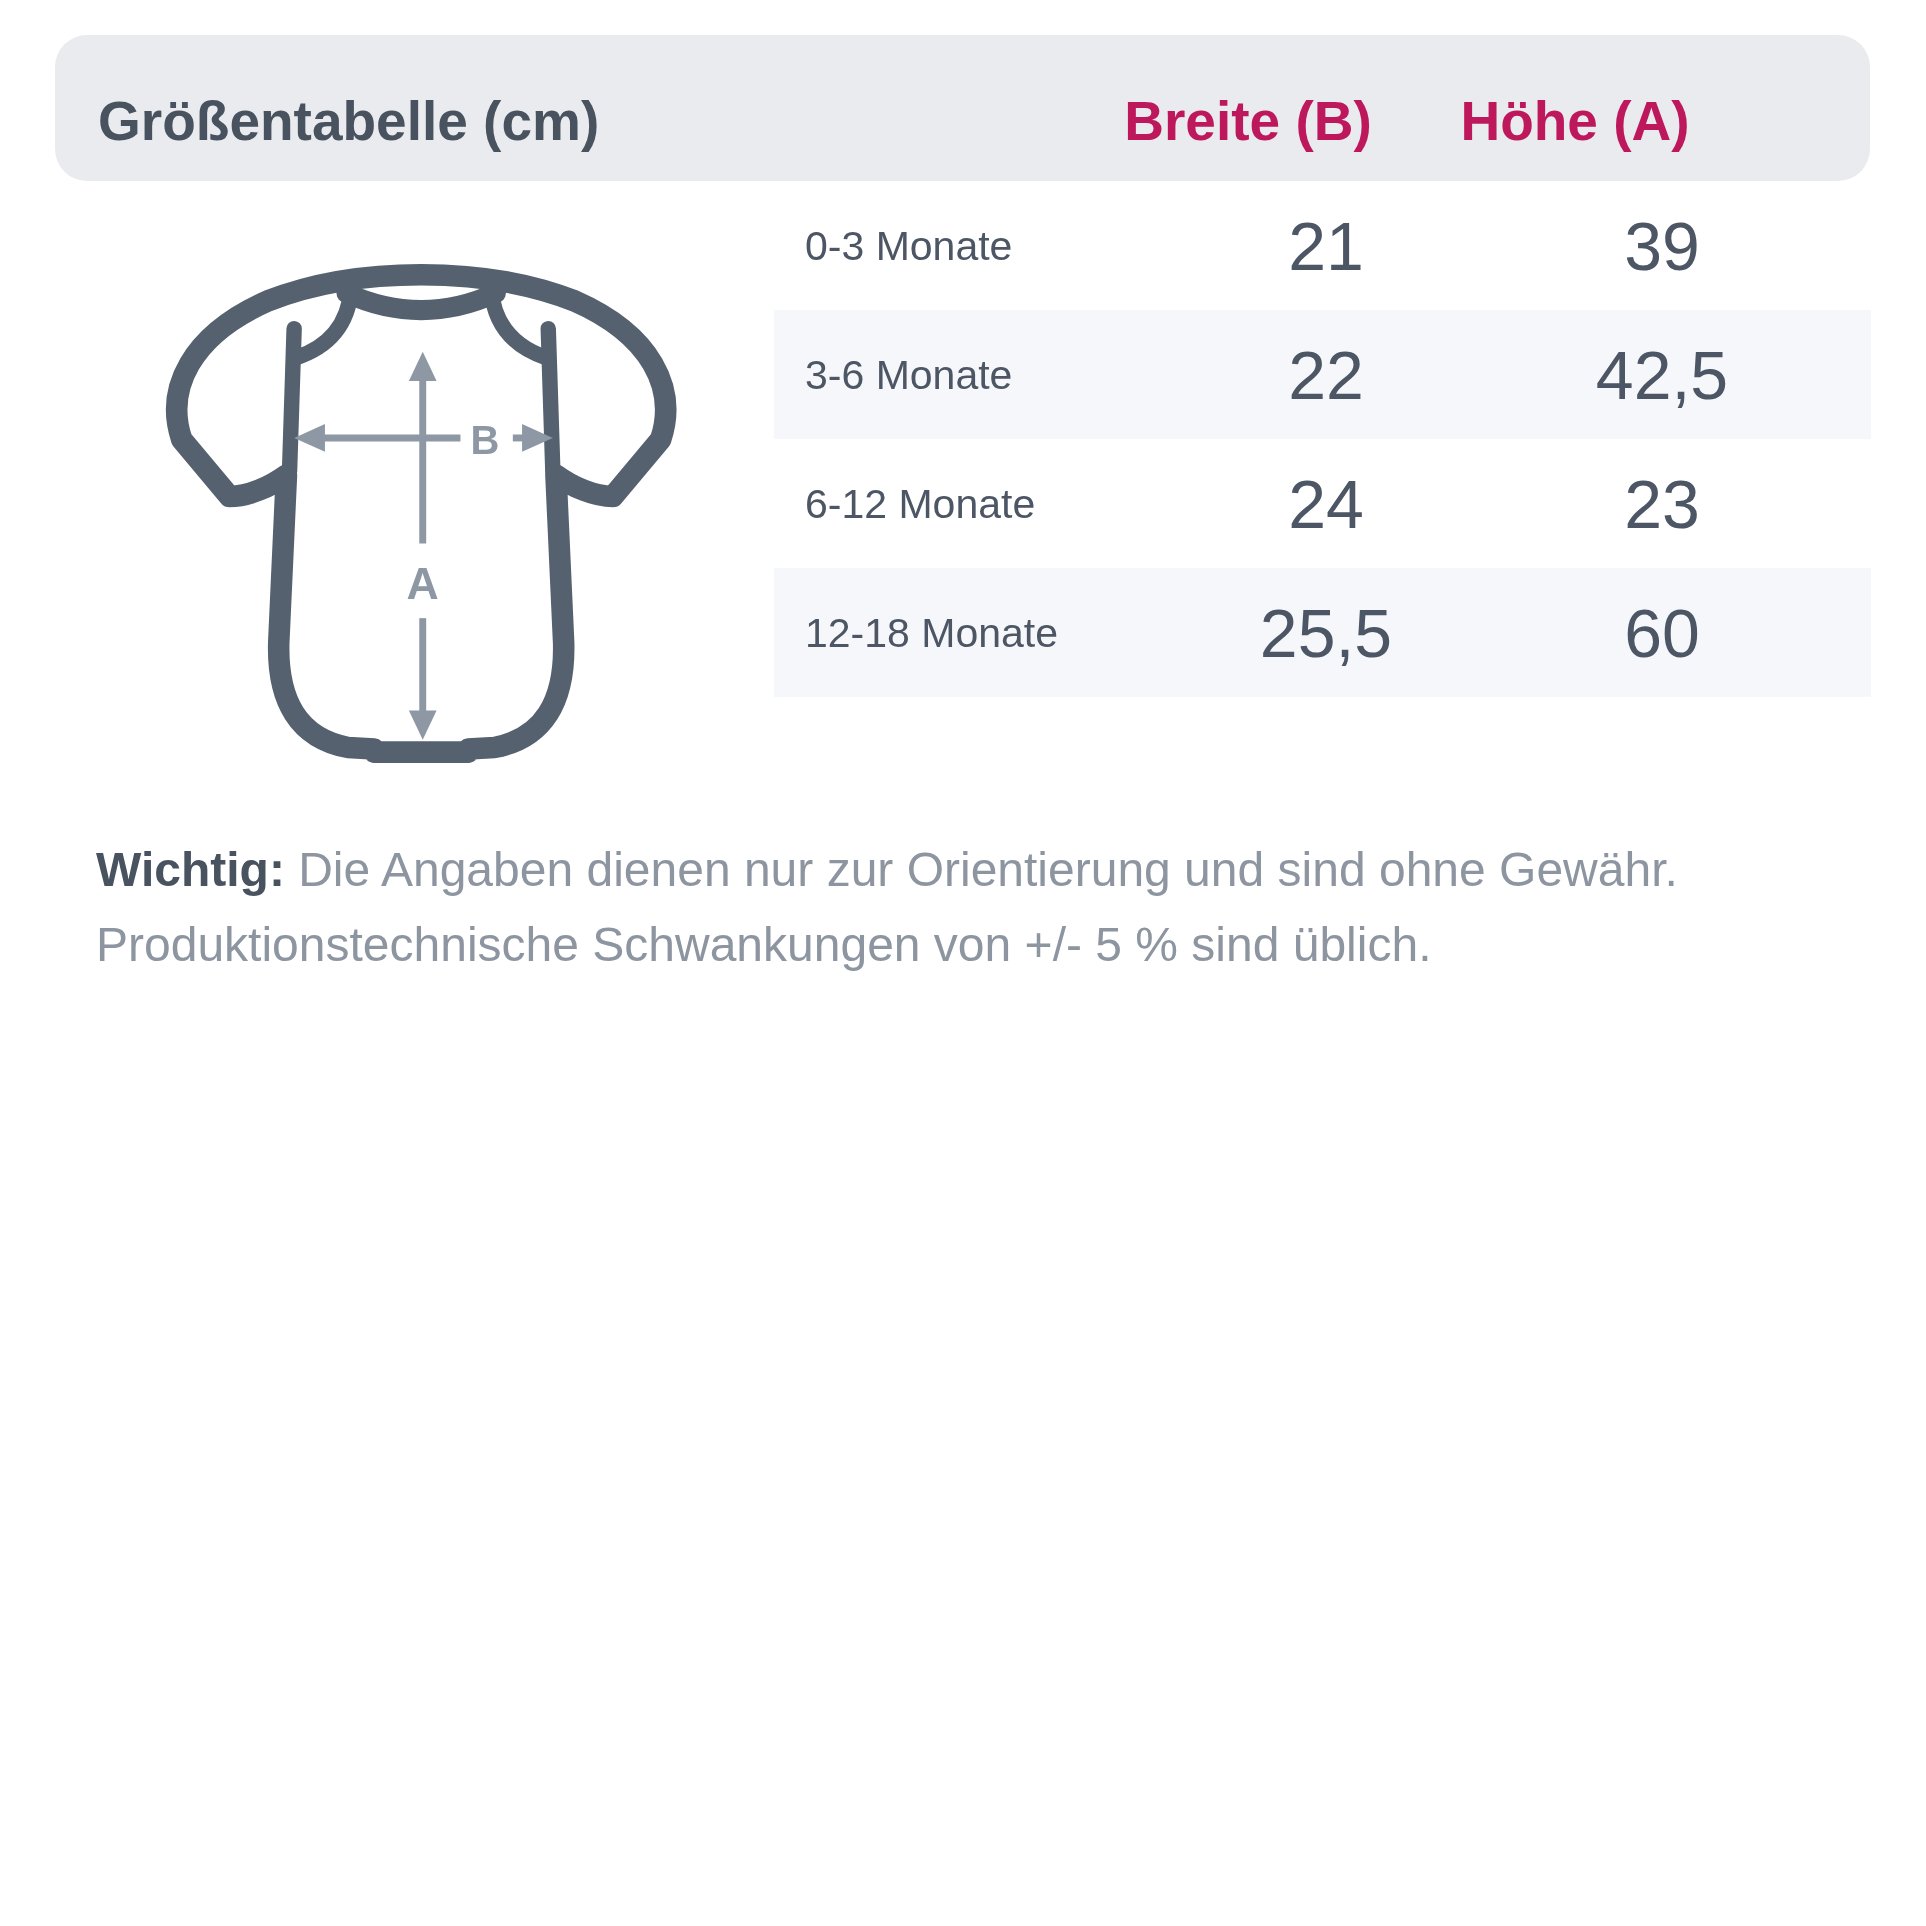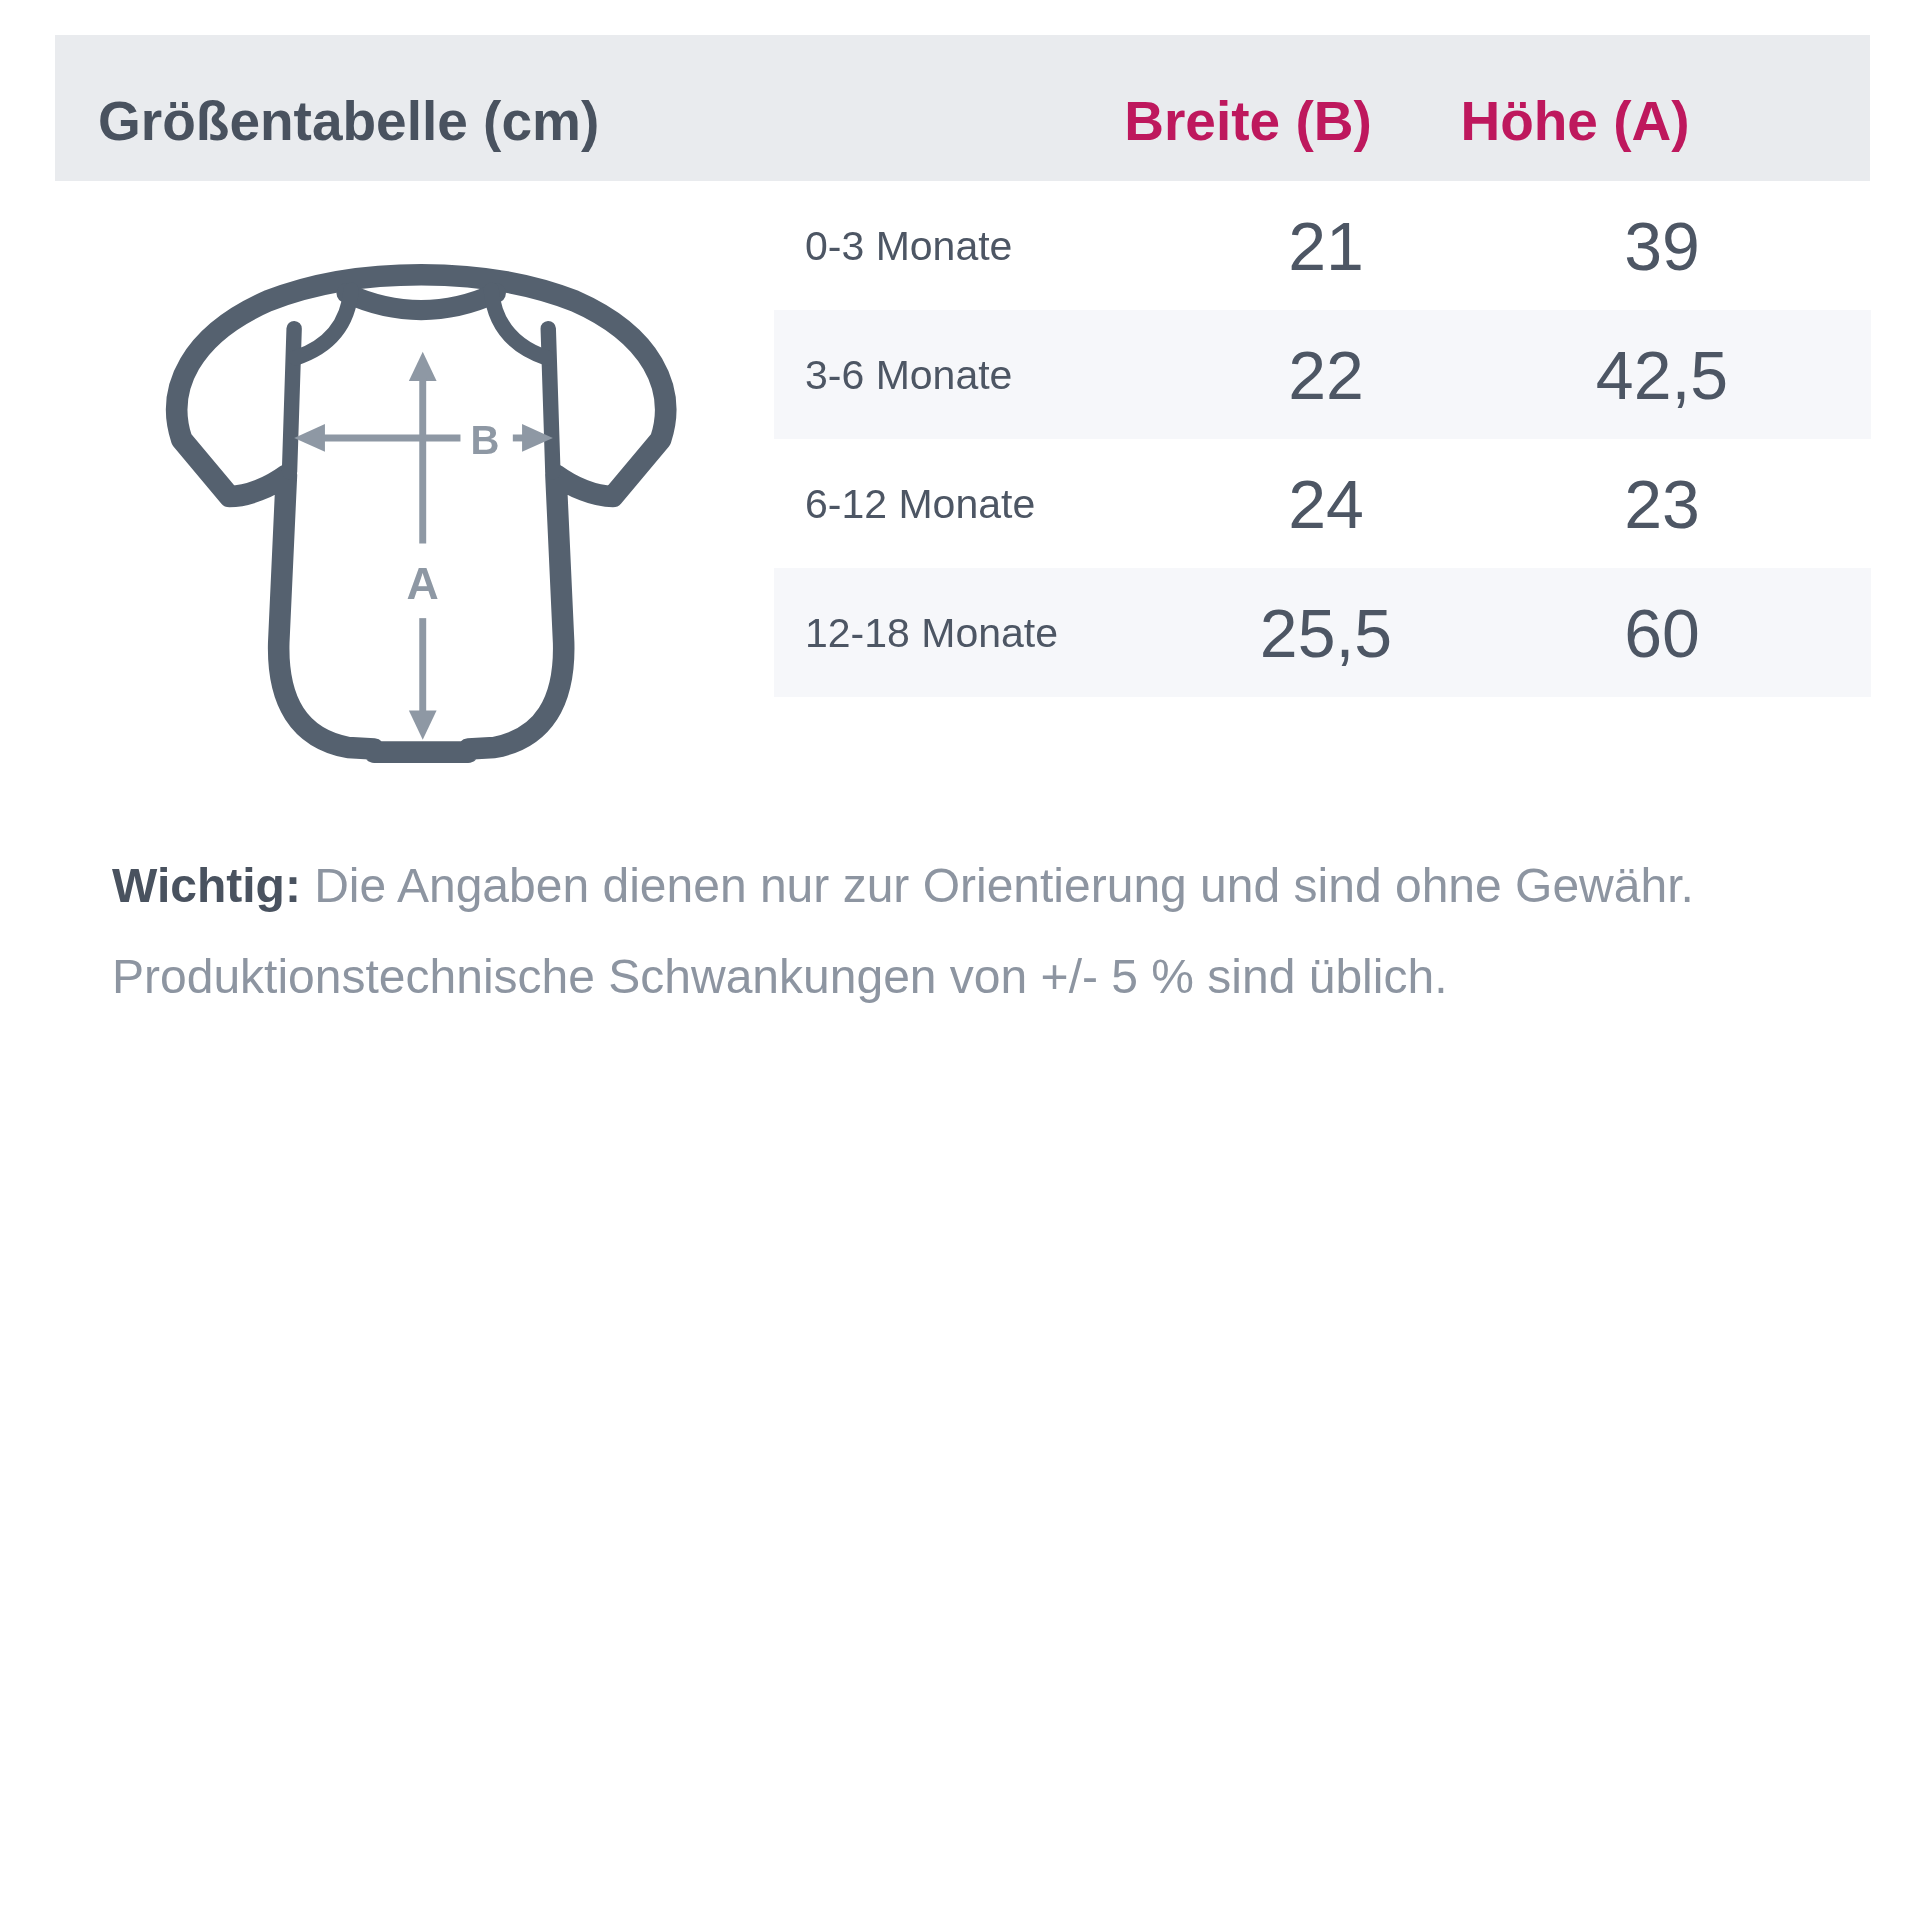--- a/index.html
+++ b/index.html
@@ -11,20 +11,21 @@
     font-family: "Liberation Sans", "DejaVu Sans", sans-serif;
     overflow: hidden;
   }
 
   
   .header-bar {
     position: absolute;
     left: 55px; top: 35px;
     width: 1815px; height: 146px;
     background: #e9ebee;
+    border-radius: 32px;
   }
   .bar-title {
     position: absolute;
     left: 43px; top: 86px;
     transform: translateY(-50%);
     font-size: 55px; font-weight: bold;
     color: #49525f;
     white-space: nowrap;
   }
   .bar-col {
@@ -80,21 +81,21 @@
   }
 
   
   .disclaimer {
     position: absolute;
     left: 96px; top: 832px;
     width: 1765px;
     font-size: 48px; line-height: 75px;
     color: #8d95a1;
   }
-  .disclaimer p { margin: 16px; }
+  .disclaimer p { margin: 0; }
   .disclaimer strong { color: #49525f; font-weight: bold; }
 </style>
 </head>
 <body>
 
 <div class="sheet">
 
   <div class="header-bar">
     <div class="bar-title">Größentabelle (cm)</div>
     <div class="bar-col breite">Breite (B)</div>

